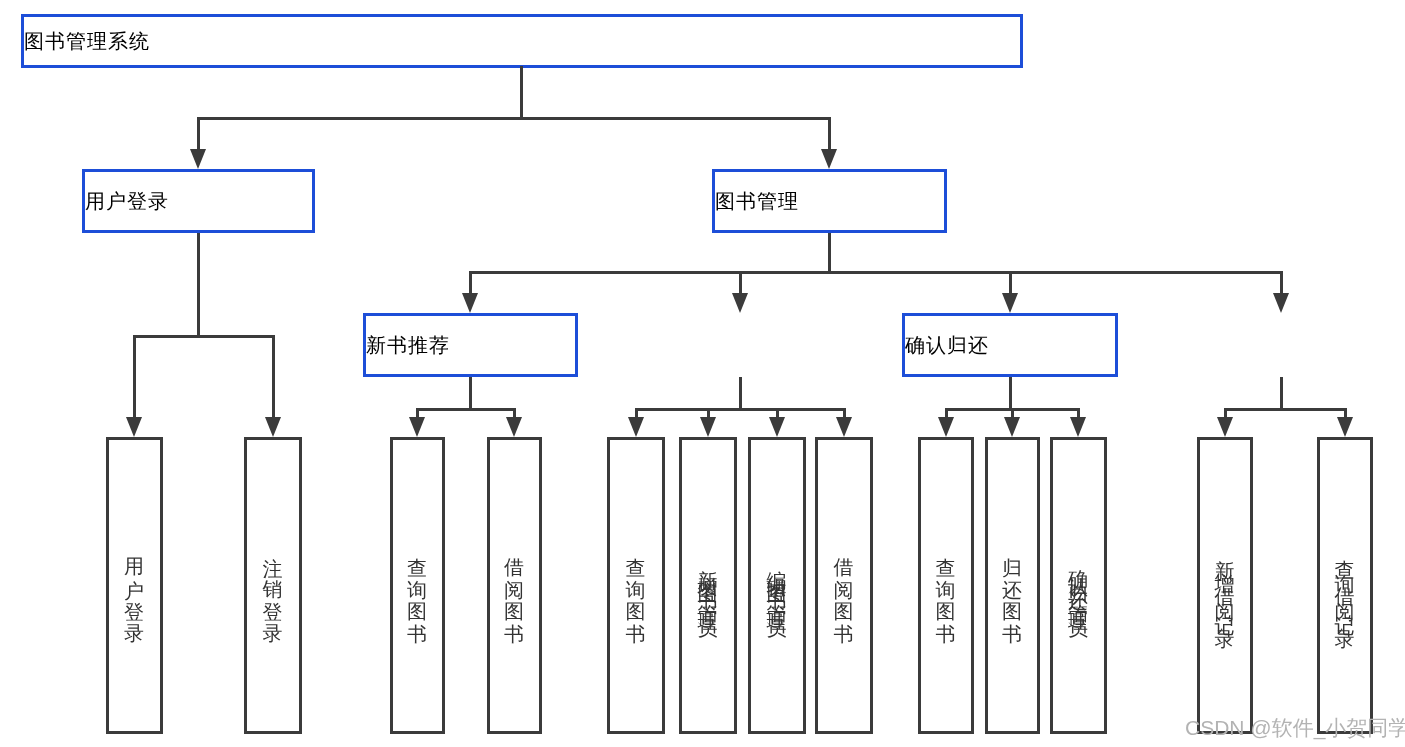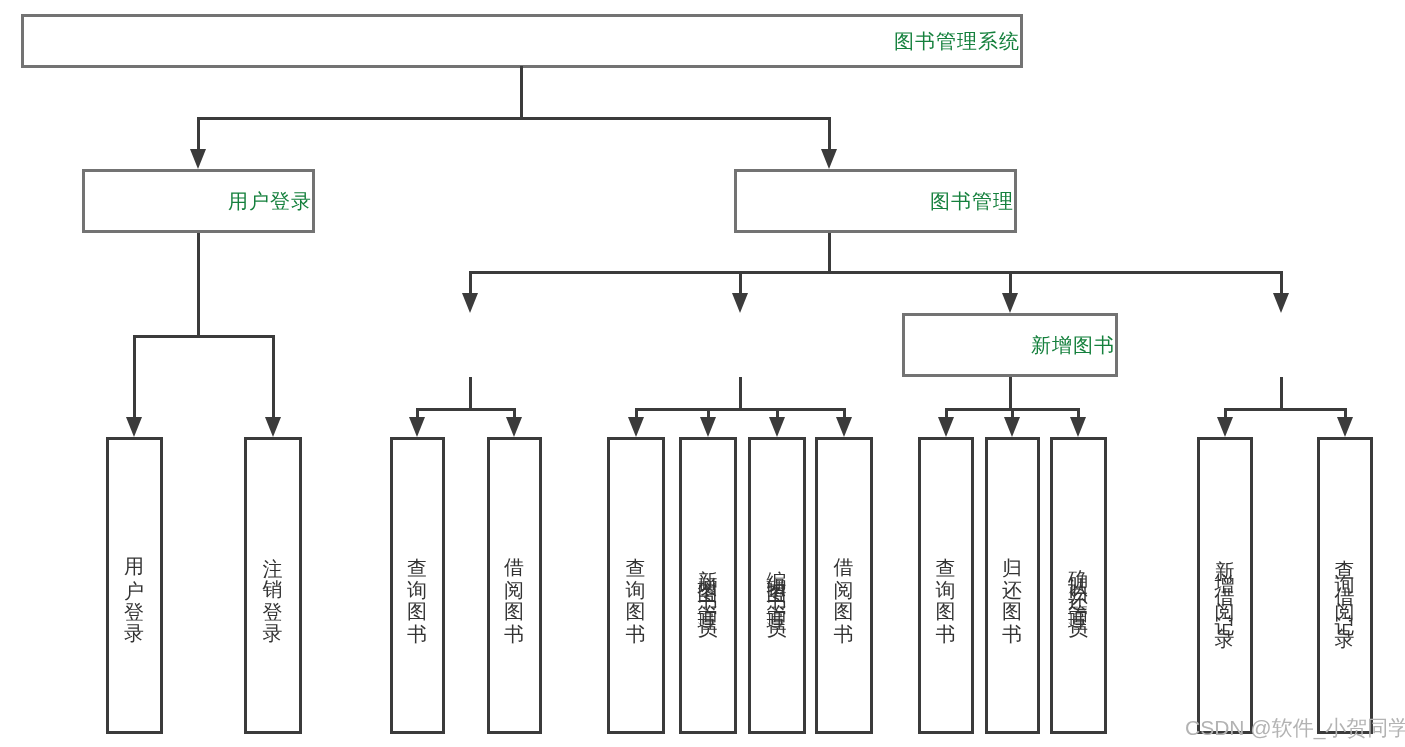--- a/index.html
+++ b/index.html
@@ -6,24 +6,24 @@
   .canvas{
     position:relative;
     width:1405px;height:747px;
     background:#ffffff;
     font-family:"Liberation Sans","DejaVu Sans",sans-serif;
     overflow:hidden;
   }
   .node{
     position:absolute;
     box-sizing:border-box;
-    border:3px solid #737373;
+    border:3px solid #1d4ed8;
     background:#ffffff;
-    display:flex;align-items:center;justify-content:flex-end;
-    color:#15803d;
+    display:flex;align-items:center;justify-content:flex-start;
+    color:#000000;
     font-size:20px;
     letter-spacing:1px;
   }
   .n2{top:169px;height:64px;}
   .n3{top:313px;height:64px;}
   .vnode{
     position:absolute;
     top:437px;height:297px;
     box-sizing:border-box;
     border:3px solid #3b3b3b;
@@ -72,21 +72,21 @@
   <div class="line" style="left:520px;top:66px;width:3px;height:54px"></div>
   <div class="line" style="left:197px;top:117px;width:634px;height:3px"></div>
   <div class="line" style="left:197px;top:117px;width:3px;height:34px"></div>
   <div class="arrow" style="left:190px;top:149px"></div>
   <div class="line" style="left:828px;top:117px;width:3px;height:34px"></div>
   <div class="arrow" style="left:821px;top:149px"></div>
 
   <div class="node n2" style="left:82px;width:233px">
     <span>用户登录</span>
   </div>
-  <div class="node n2" style="left:734px;width:283px">
+  <div class="node n2" style="left:712px;width:235px">
     <span>图书管理</span>
   </div>
 
   <div class="line" style="left:197px;top:233px;width:3px;height:105px"></div>
   <div class="line" style="left:133px;top:335px;width:141px;height:3px"></div>
   <div class="line" style="left:133px;top:335px;width:3px;height:84px"></div>
   <div class="arrow" style="left:126px;top:417px"></div>
   <div class="line" style="left:272px;top:335px;width:3px;height:84px"></div>
   <div class="arrow" style="left:265px;top:417px"></div>
 
@@ -94,22 +94,25 @@
   <div class="line" style="left:469px;top:271px;width:813px;height:3px"></div>
   <div class="line" style="left:469px;top:271px;width:3px;height:24px"></div>
   <div class="arrow" style="left:462px;top:293px"></div>
   <div class="line" style="left:739px;top:271px;width:3px;height:24px"></div>
   <div class="arrow" style="left:732px;top:293px"></div>
   <div class="line" style="left:1009px;top:271px;width:3px;height:24px"></div>
   <div class="arrow" style="left:1002px;top:293px"></div>
   <div class="line" style="left:1280px;top:271px;width:3px;height:24px"></div>
   <div class="arrow" style="left:1273px;top:293px"></div>
 
+  <div class="node n3" style="left:363px;width:215px">
+    <span>新书推荐</span>
+  </div>
   <div class="node n3" style="left:902px;width:216px">
-    <span>新增图书</span>
+    <span>确认归还</span>
   </div>
 
   <div class="line" style="left:469px;top:377px;width:3px;height:34px"></div>
   <div class="line" style="left:416px;top:408px;width:100px;height:3px"></div>
   <div class="line" style="left:416px;top:408px;width:3px;height:12px"></div>
   <div class="arrow" style="left:409px;top:417px"></div>
   <div class="line" style="left:513px;top:408px;width:3px;height:12px"></div>
   <div class="arrow" style="left:506px;top:417px"></div>
 
   <div class="line" style="left:739px;top:377px;width:3px;height:34px"></div>

